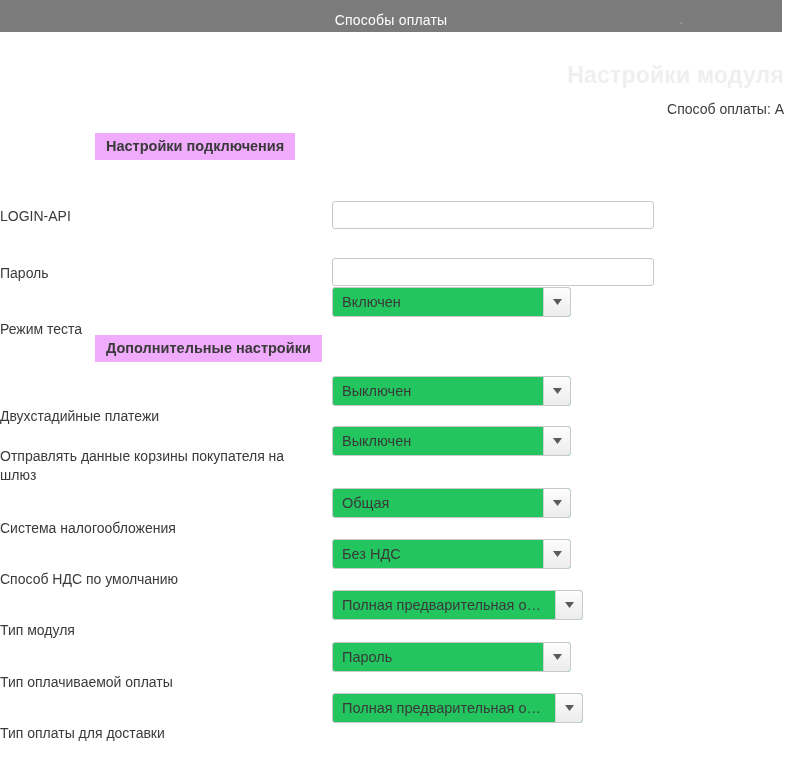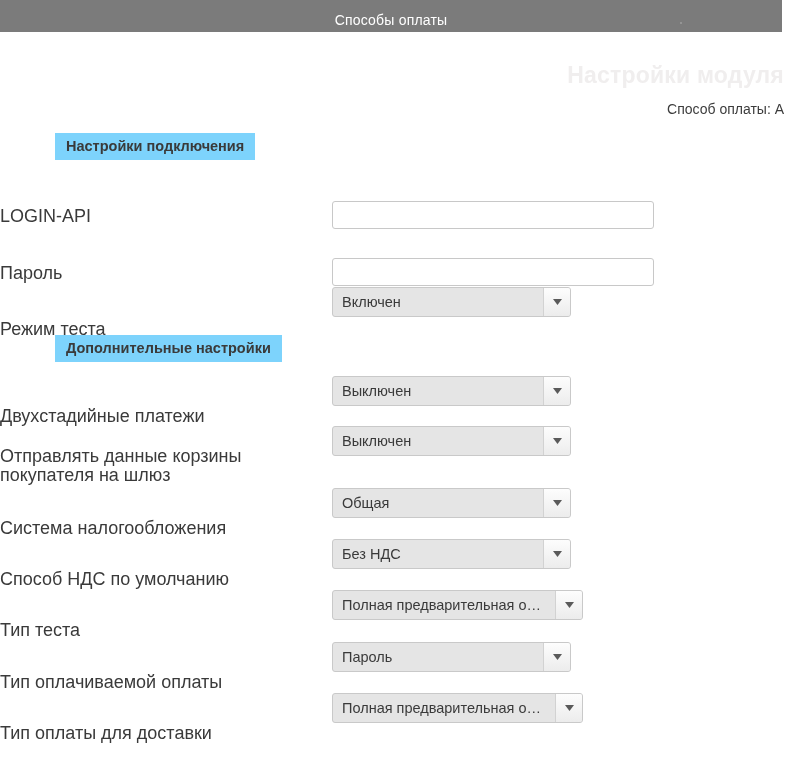--- a/index.html
+++ b/index.html
@@ -78,35 +78,36 @@
     top: 69px;
     right: 0;
     font-size: 14px;
     color: #3c3c3c;
     white-space: nowrap;
   }
 
   
   .section-header {
     position: absolute;
-    background: #7dd3fc;
+    background: #f0abfc;
     color: #3a3a3a;
     font-weight: bold;
     font-size: 14.5px;
     padding: 5px 11px 6px 11px;
     white-space: nowrap;
+    margin-left: 40px;
   }
   #section-connection { left: 55px; top: 101px; }
   #section-extra      { left: 55px; top: 303px; }
 
   
   .row-label {
     position: absolute;
     left: 0;
-    font-size: 18px;
+    font-size: 14px;
     color: #3a3a3a;
     line-height: 19px;
     width: 320px;
   }
   .text-input {
     position: absolute;
     left: 332px;
     width: 322px;
     height: 28px;
     box-sizing: border-box;
@@ -120,21 +121,21 @@
     outline: none;
   }
 
   .select-box {
     position: absolute;
     left: 332px;
     height: 30px;
     box-sizing: border-box;
     border: 1px solid #c9c9c9;
     border-radius: 3px;
-    background: #e5e5e5;
+    background: #22c55e;
     display: flex;
     align-items: center;
   }
   .select-value {
     flex: 1;
     font-size: 14.5px;
     color: #3a3a3a;
     padding-left: 9px;
     white-space: nowrap;
     overflow: hidden;
@@ -220,21 +221,21 @@
   <div class="row-label" style="top:538px;">Способ НДС по умолчанию</div>
   <div class="select-box" style="top:507px; width:239px;">
     <span class="select-value">Без НДС</span>
     <span class="select-arrow">
       <svg width="9" height="6" viewBox="0 0 9 6">
           <path d="M0 0 L9 0 L4.5 6 Z" fill="#5a5a5a"></path>
         </svg>
     </span>
   </div>
 
-  <div class="row-label" style="top:589px;">Тип теста</div>
+  <div class="row-label" style="top:589px;">Тип модуля</div>
   <div class="select-box" style="top:558px; width:251px;">
     <span class="select-value">Полная предварительная о…</span>
     <span class="select-arrow">
       <svg width="9" height="6" viewBox="0 0 9 6">
           <path d="M0 0 L9 0 L4.5 6 Z" fill="#5a5a5a"></path>
         </svg>
     </span>
   </div>
 
   <div class="row-label" style="top:641px;">Тип оплачиваемой оплаты</div>

